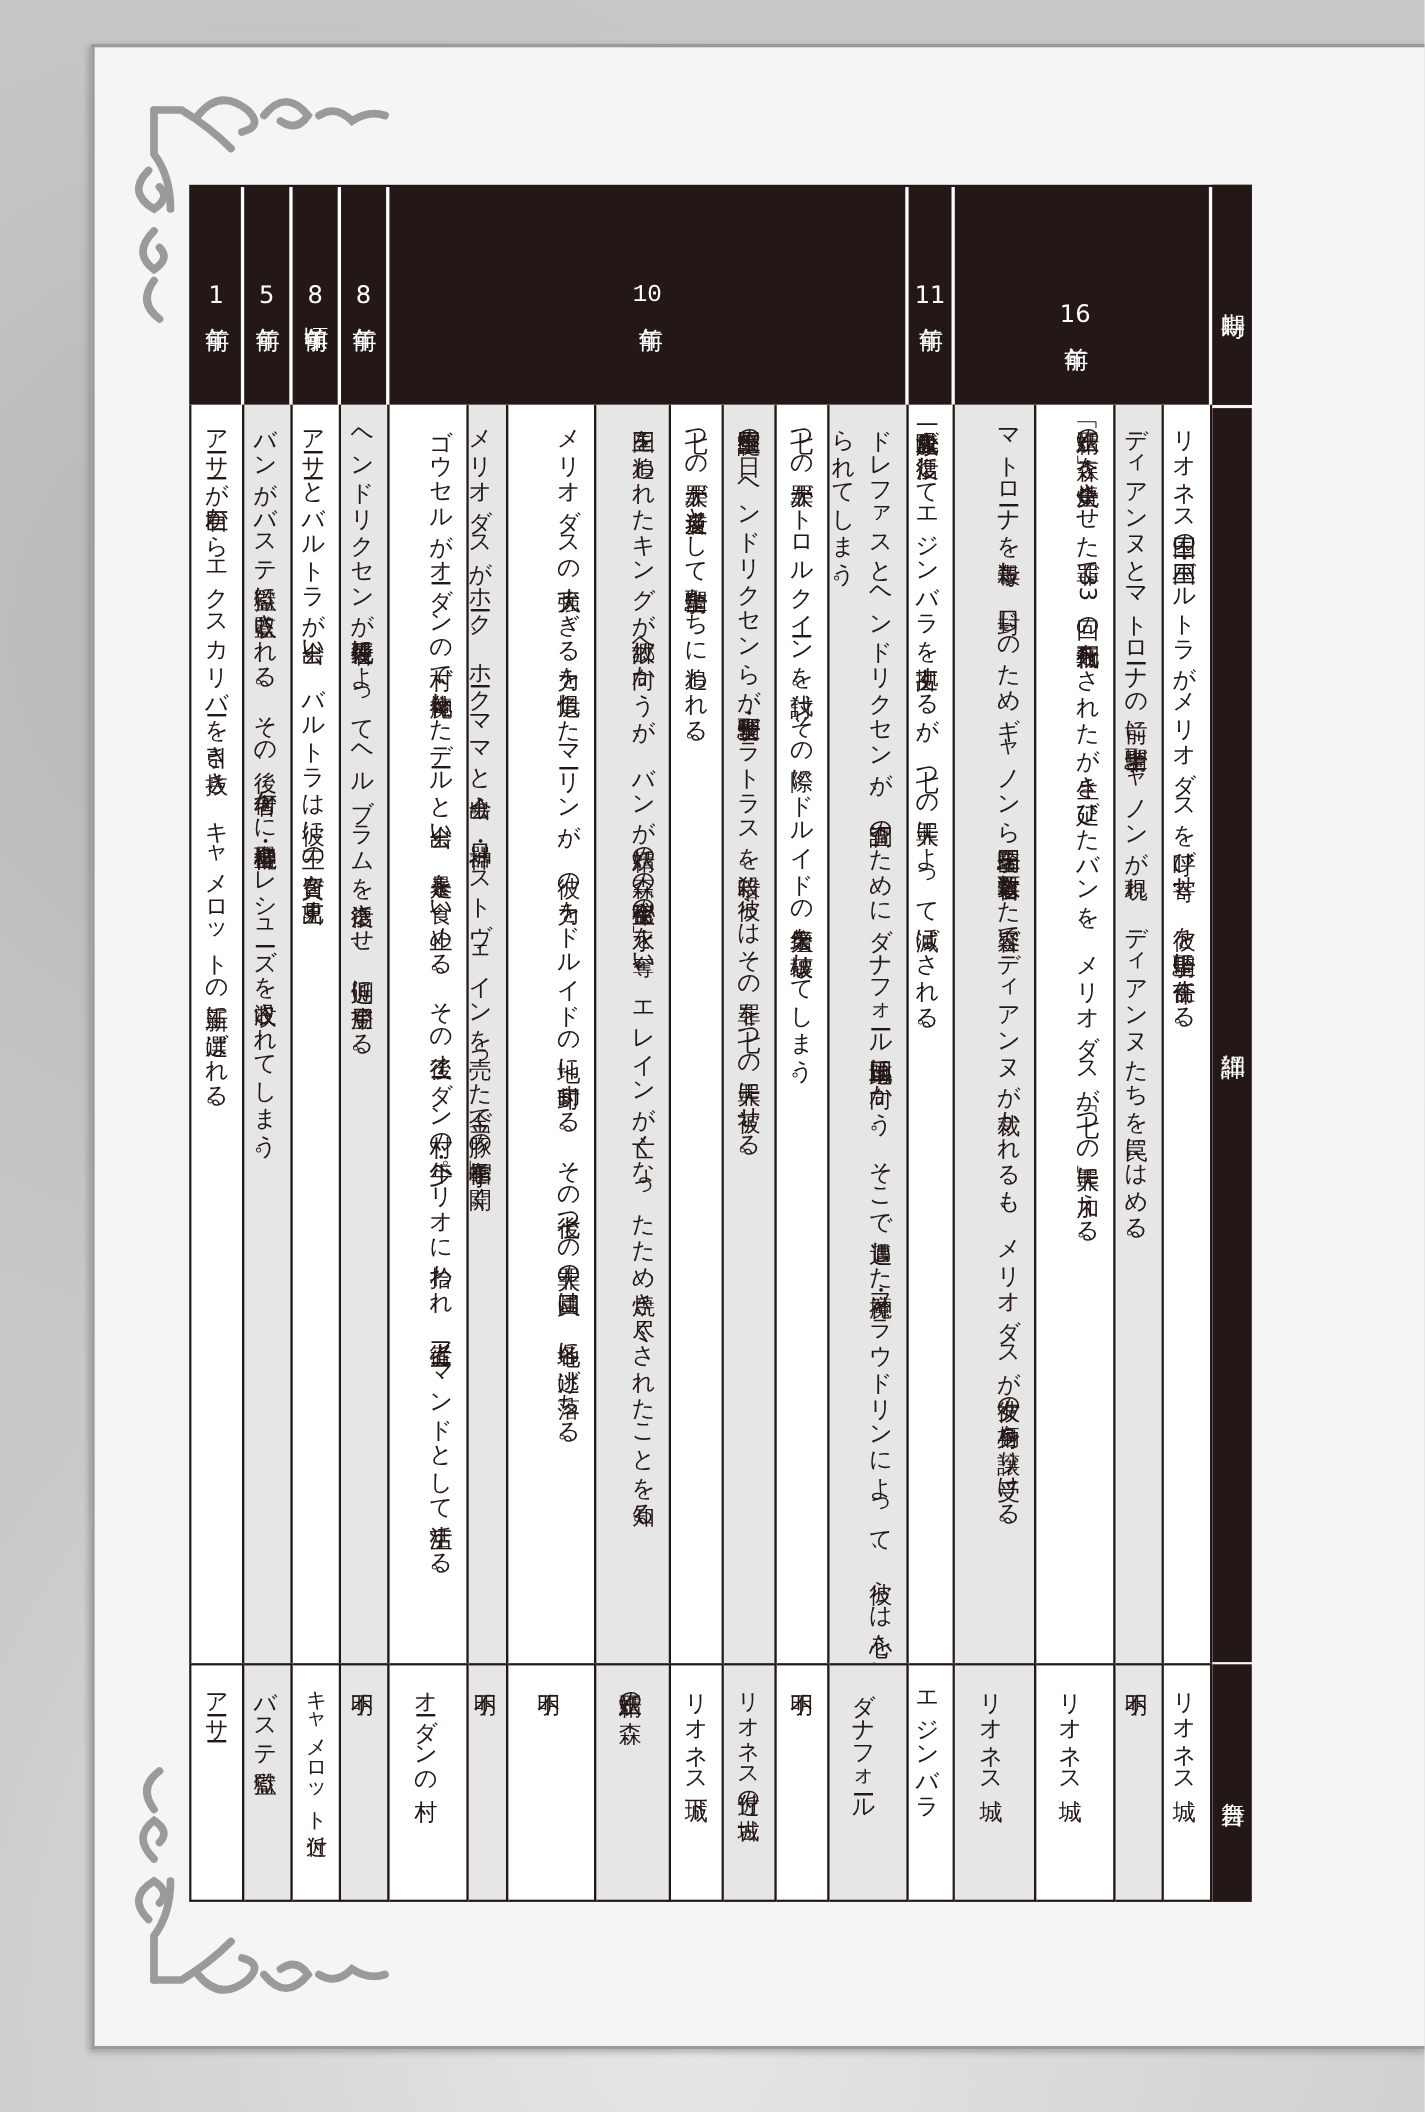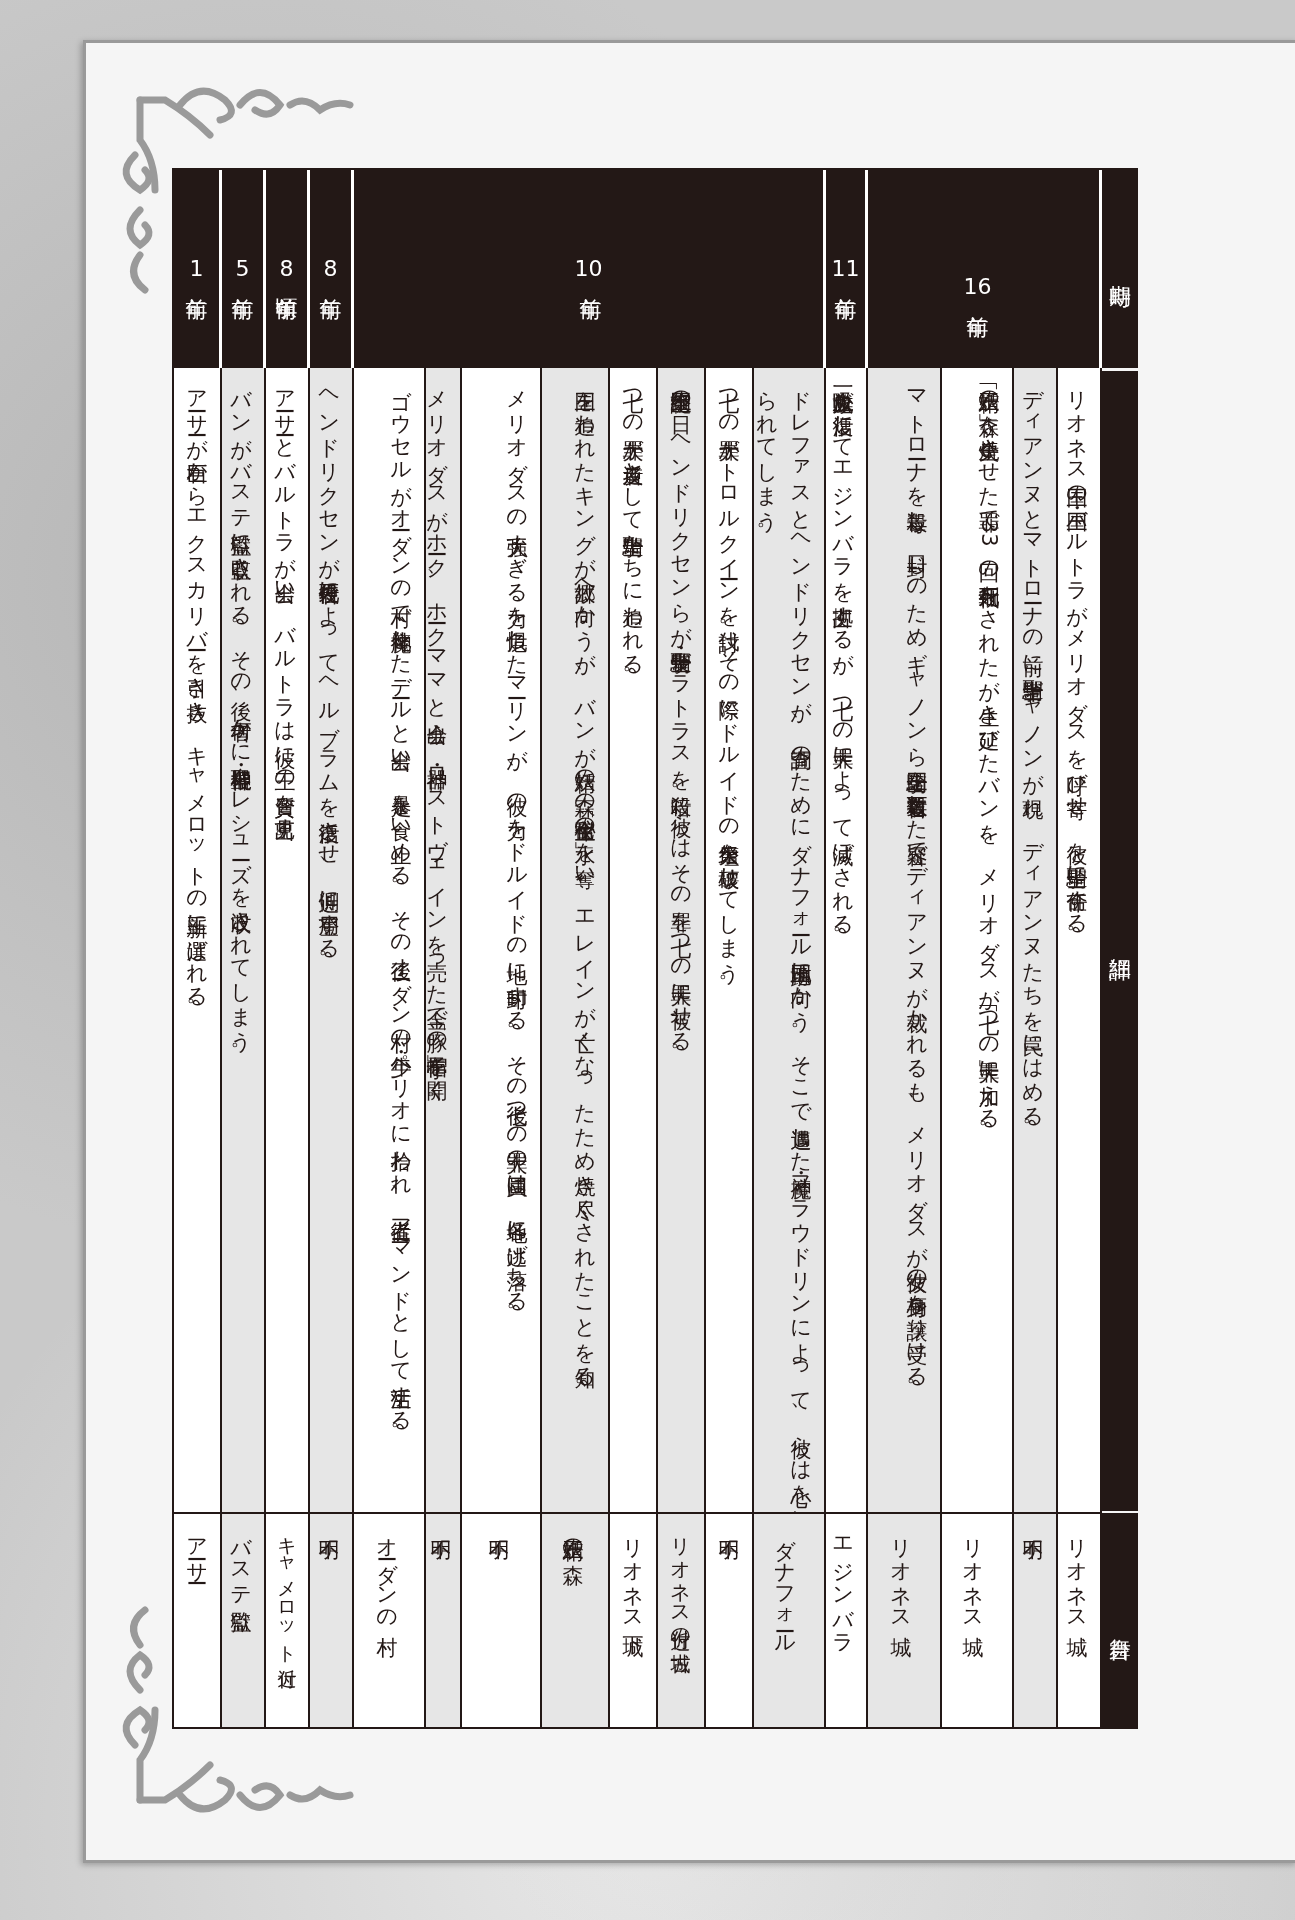--- a/index.html
+++ b/index.html
@@ -104,21 +104,21 @@
       <span class="period-label">年前</span>
     </div>
   </div>
   <div class="hdr-block" style="left:826px;top:170px;width:39px;height:198px;background:transparent;">
     <div style="display:flex;flex-direction:column;align-items:center;">
       <span style="font-size:22px;line-height:24px;">11</span>
       <span class="period-label">年前</span>
     </div>
   </div>
   <div class="hdr-block" style="left:354px;top:170px;width:469px;height:198px;background:transparent;">
-    <div style="display:flex;flex-direction:column;">
+    <div style="display:flex;flex-direction:column;font-family:Liberation Mono, monospace;">
       <span style="font-size:22px;line-height:24px;">10</span>
       <span class="period-label">年前</span>
     </div>
   </div>
   <div class="hdr-block" style="left:310px;top:170px;width:41px;height:198px;background:transparent;">
     <div style="display:flex;flex-direction:column;align-items:center;">
       <span style="font-size:22px;line-height:24px;">8</span>
       <span class="period-label">年前</span>
     </div>
   </div>

